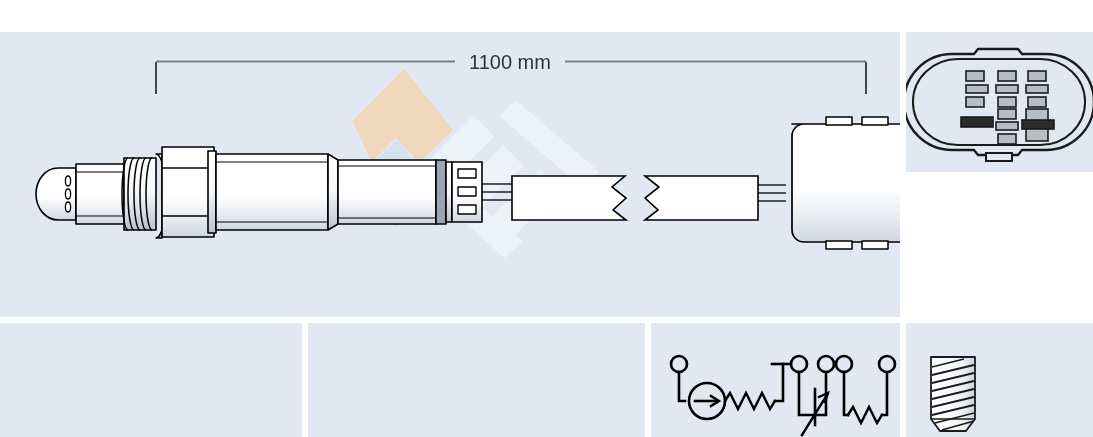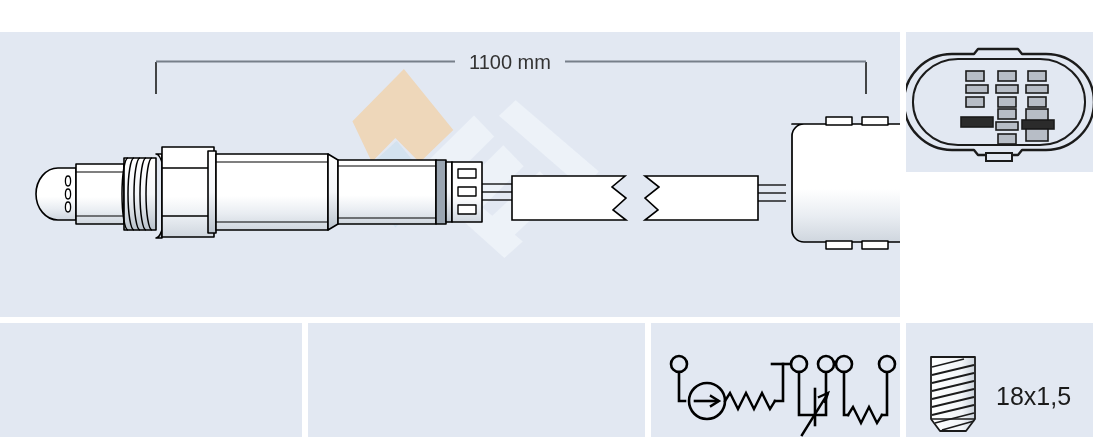--- a/index.html
+++ b/index.html
@@ -278,17 +278,16 @@
           <line x1="10" y1="30" x2="52" y2="20"></line>
           <line x1="10" y1="38" x2="52" y2="28"></line>
           <line x1="10" y1="46" x2="52" y2="36"></line>
           <line x1="10" y1="54" x2="52" y2="44"></line>
           <line x1="10" y1="62" x2="52" y2="52"></line>
           <line x1="13" y1="70" x2="52" y2="60"></line>
           <line x1="20" y1="77" x2="52" y2="68"></line>
         </g>
         <line x1="9" y1="66" x2="53" y2="66" stroke="#1b1b1b" stroke-width="1.6"></line>
       </svg>
-      <div class="thread-label">18x1,5</div>
     </div>
   </div>
 
 </div>
 
 </body></html>

